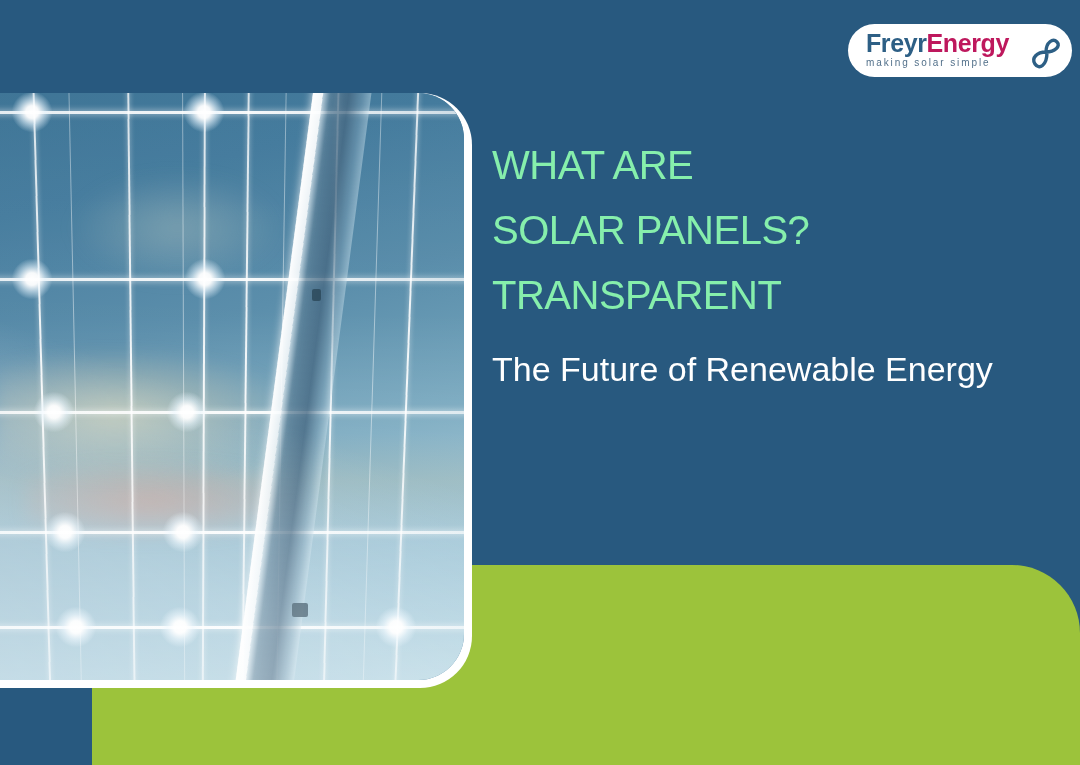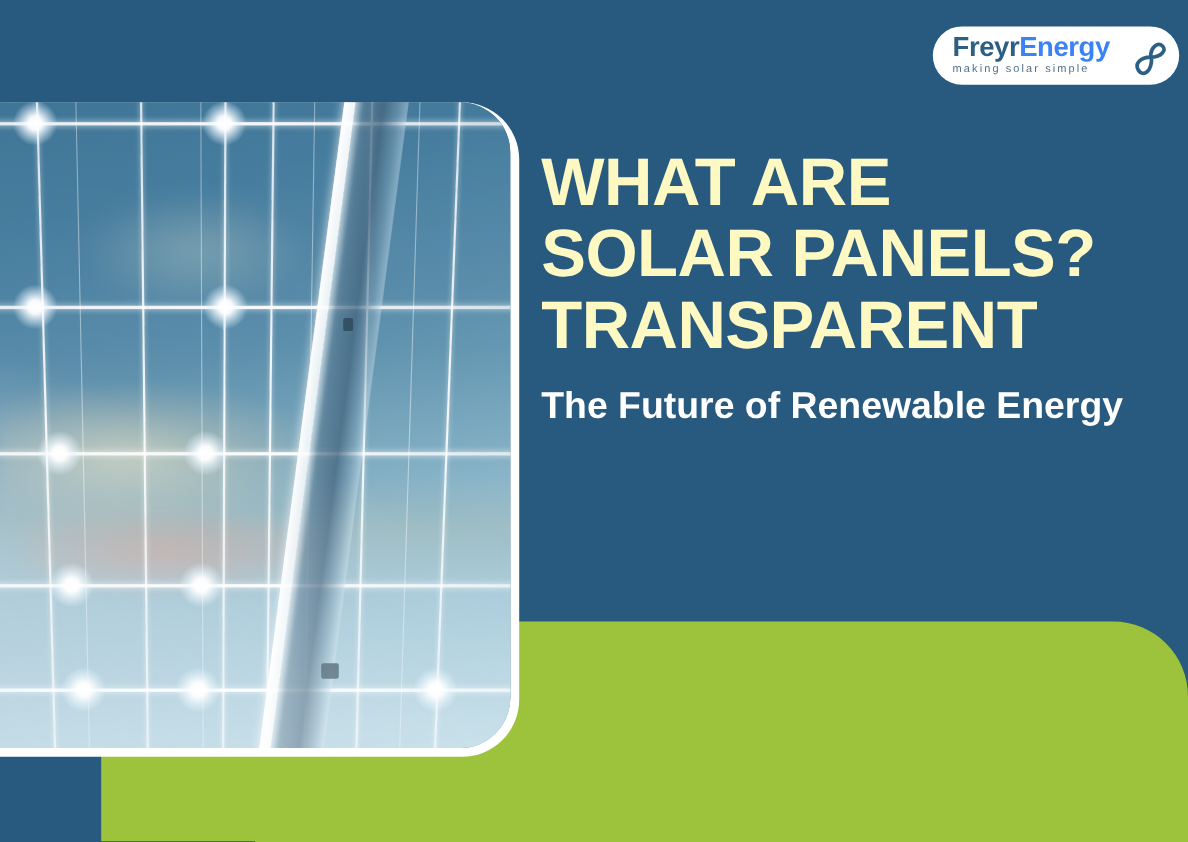--- a/index.html
+++ b/index.html
@@ -146,31 +146,31 @@
   }
 
   
   .copy{
     position:absolute;
     left:492px; top:133px;
     width:570px;
     z-index:3;
   }
   .title{
-    color:#fef9c3;
-    font-size:61px;
-    font-weight:bold;
+    color:#86efac;
+    font-size:40px;
+    font-weight:normal;
     line-height:65px;
     letter-spacing:-0.5px;
   }
   .title .line{ display:block; white-space:nowrap; }
   .subtitle{
     color:#ffffff;
     font-size:34px;
-    font-weight:bold;
+    font-weight:normal;
     line-height:42px;
     margin-top:20px;
     white-space:nowrap;
   }
 
   
   .logo-pill{
     position:absolute;
     left:848px; top:24px;
     width:224px; height:53px;
@@ -184,21 +184,21 @@
     width:196px;
   }
   .logo-word{
     font-size:25px;
     font-weight:bold;
     line-height:26px;
     letter-spacing:-0.4px;
     white-space:nowrap;
   }
   .logo-word .freyr{ color:#2d5f85; }
-  .logo-word .energy{ color:#3b82f6; }
+  .logo-word .energy{ color:#be185d; }
   .logo-tag{
     font-size:10px;
     color:#52708a;
     letter-spacing:1.9px;
     line-height:14px;
     white-space:nowrap;
   }
   .logo-mark{
     position:absolute;
     right:6px; top:7px;

